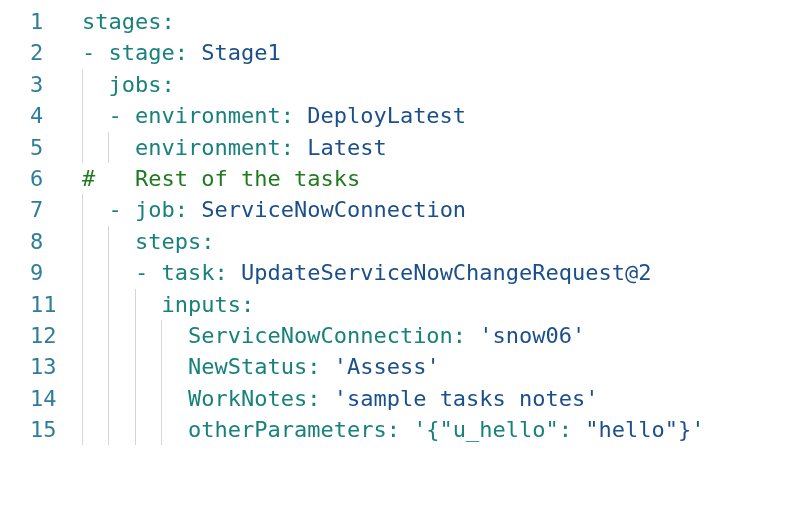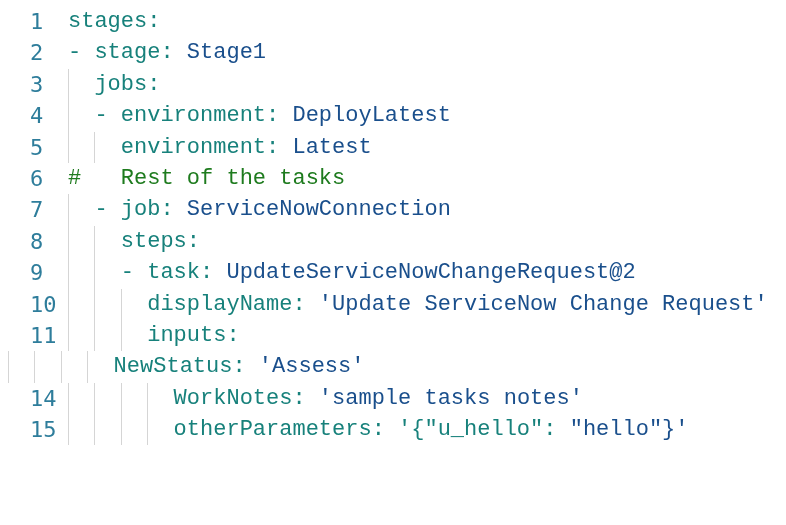--- a/index.html
+++ b/index.html
@@ -28,23 +28,22 @@
   .gutter {
     flex: 0 0 60px;
     box-sizing: border-box;
     padding-left: 30px;
     color: var(--c-linenum, #2E7D9B);
     user-select: none;
   }
   .content {
     position: relative;
     flex: 1 1 auto;
-    margin-left: 8px;
+    margin-left: 22px;
     white-space: pre;
-    font-family: Liberation Mono, monospace;
   }
   .guide {
     position: absolute;
     top: 0;
     bottom: 0;
     width: 1px;
     background: var(--c-guide, #D5D5D5);
   }
   .seg-key     { color: var(--c-key, #17817B); }
   .seg-value   { color: var(--c-value, #1A4F8C); }
@@ -92,32 +91,33 @@
   <div class="line">
     <div class="gutter">8</div>
     <div class="content"><span class="guide" style="left: calc(0ch);"></span><span class="guide" style="left: calc(2ch);"></span><span class="seg-key">    steps:</span></div>
   </div>
 
   <div class="line">
     <div class="gutter">9</div>
     <div class="content"><span class="guide" style="left: calc(0ch);"></span><span class="guide" style="left: calc(2ch);"></span><span class="seg-key">    - task:</span><span class="seg-value"> UpdateServiceNowChangeRequest@2</span></div>
   </div>
 
-  <div class="line">
-    <div class="gutter">10</div>
-    <div class="content"><span class="guide" style="left: calc(0ch);"></span><span class="guide" style="left: calc(2ch);"></span><span class="guide" style="left: calc(4ch);"></span><span class="seg-key">      displayName:</span><span class="seg-value"> 'Update ServiceNow Change Request'</span></div>
-  </div>
 
   <div class="line">
     <div class="gutter">11</div>
     <div class="content"><span class="guide" style="left: calc(0ch);"></span><span class="guide" style="left: calc(2ch);"></span><span class="guide" style="left: calc(4ch);"></span><span class="seg-key">      inputs:</span></div>
   </div>
 
+  <div class="line">
+    <div class="gutter">12</div>
+    <div class="content"><span class="guide" style="left: calc(0ch);"></span><span class="guide" style="left: calc(2ch);"></span><span class="guide" style="left: calc(4ch);"></span><span class="guide" style="left: calc(6ch);"></span><span class="seg-key">        ServiceNowConnection:</span><span class="seg-value"> 'snow06'</span></div>
+  </div>
 
   <div class="line">
+    <div class="gutter">13</div>
     <div class="content"><span class="guide" style="left: calc(0ch);"></span><span class="guide" style="left: calc(2ch);"></span><span class="guide" style="left: calc(4ch);"></span><span class="guide" style="left: calc(6ch);"></span><span class="seg-key">        NewStatus:</span><span class="seg-value"> 'Assess'</span></div>
   </div>
 
   <div class="line">
     <div class="gutter">14</div>
     <div class="content"><span class="guide" style="left: calc(0ch);"></span><span class="guide" style="left: calc(2ch);"></span><span class="guide" style="left: calc(4ch);"></span><span class="guide" style="left: calc(6ch);"></span><span class="seg-key">        WorkNotes:</span><span class="seg-value"> 'sample tasks notes'</span></div>
   </div>
 
   <div class="line">
     <div class="gutter">15</div>

